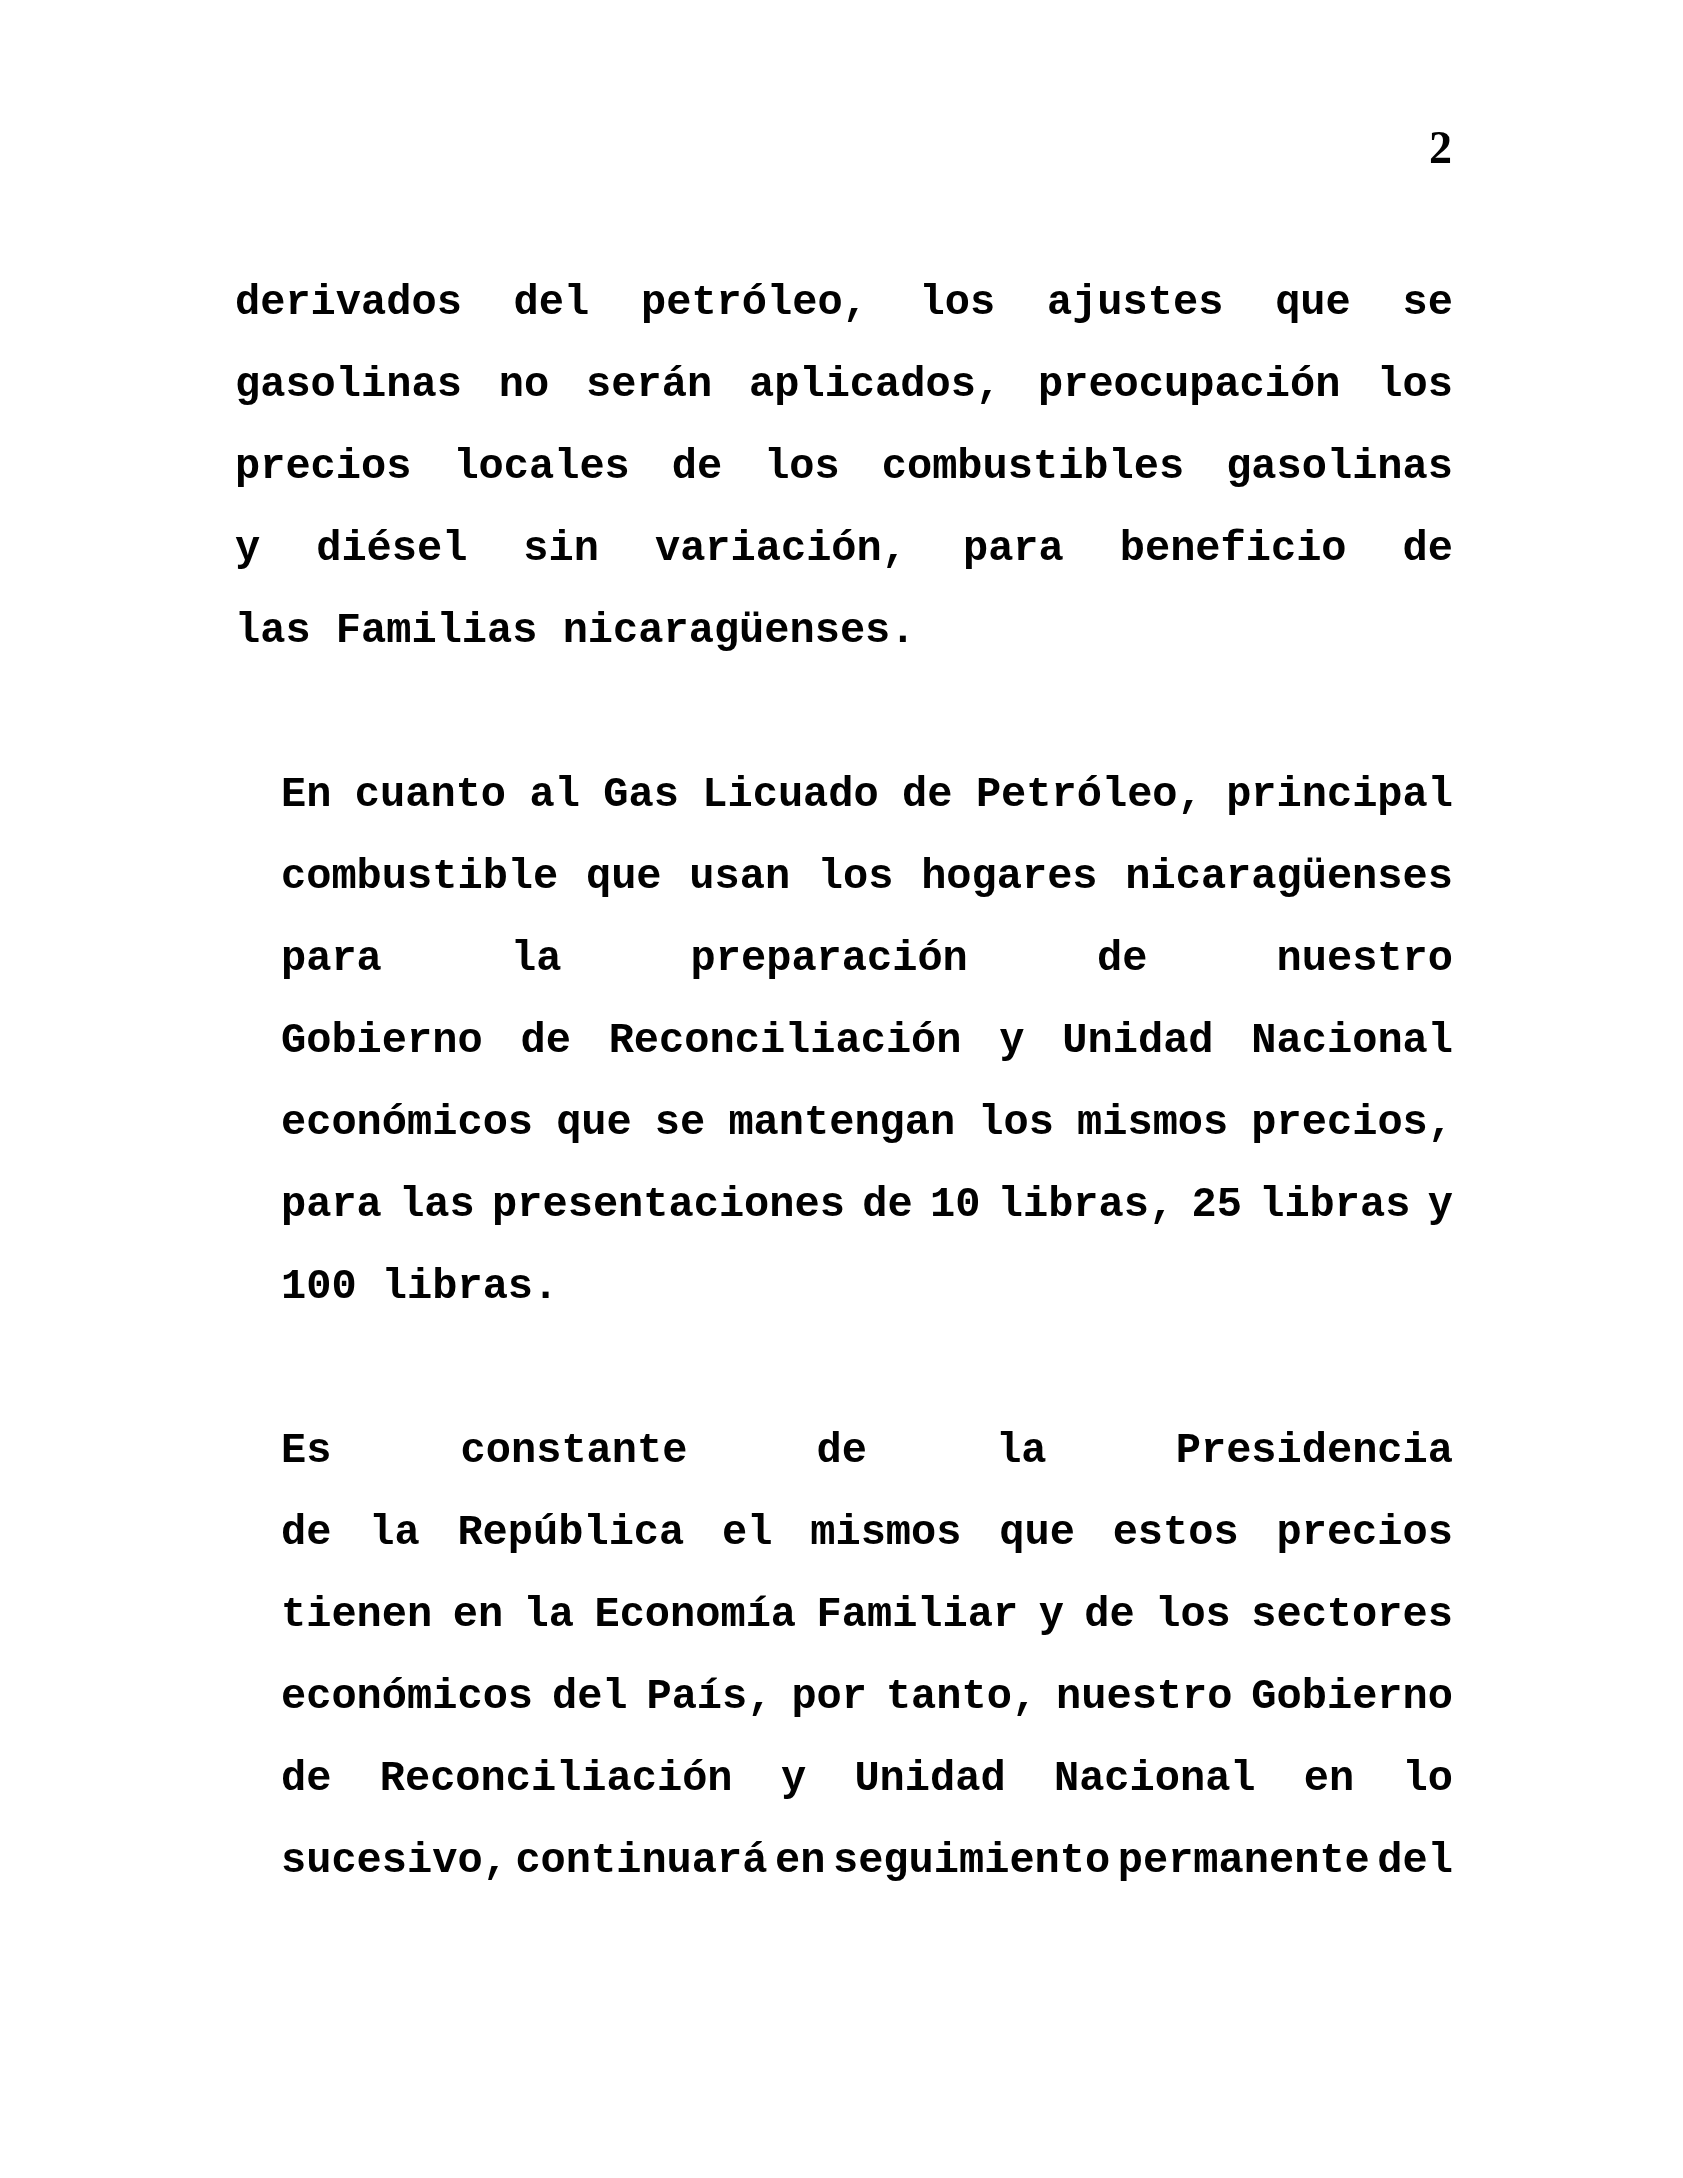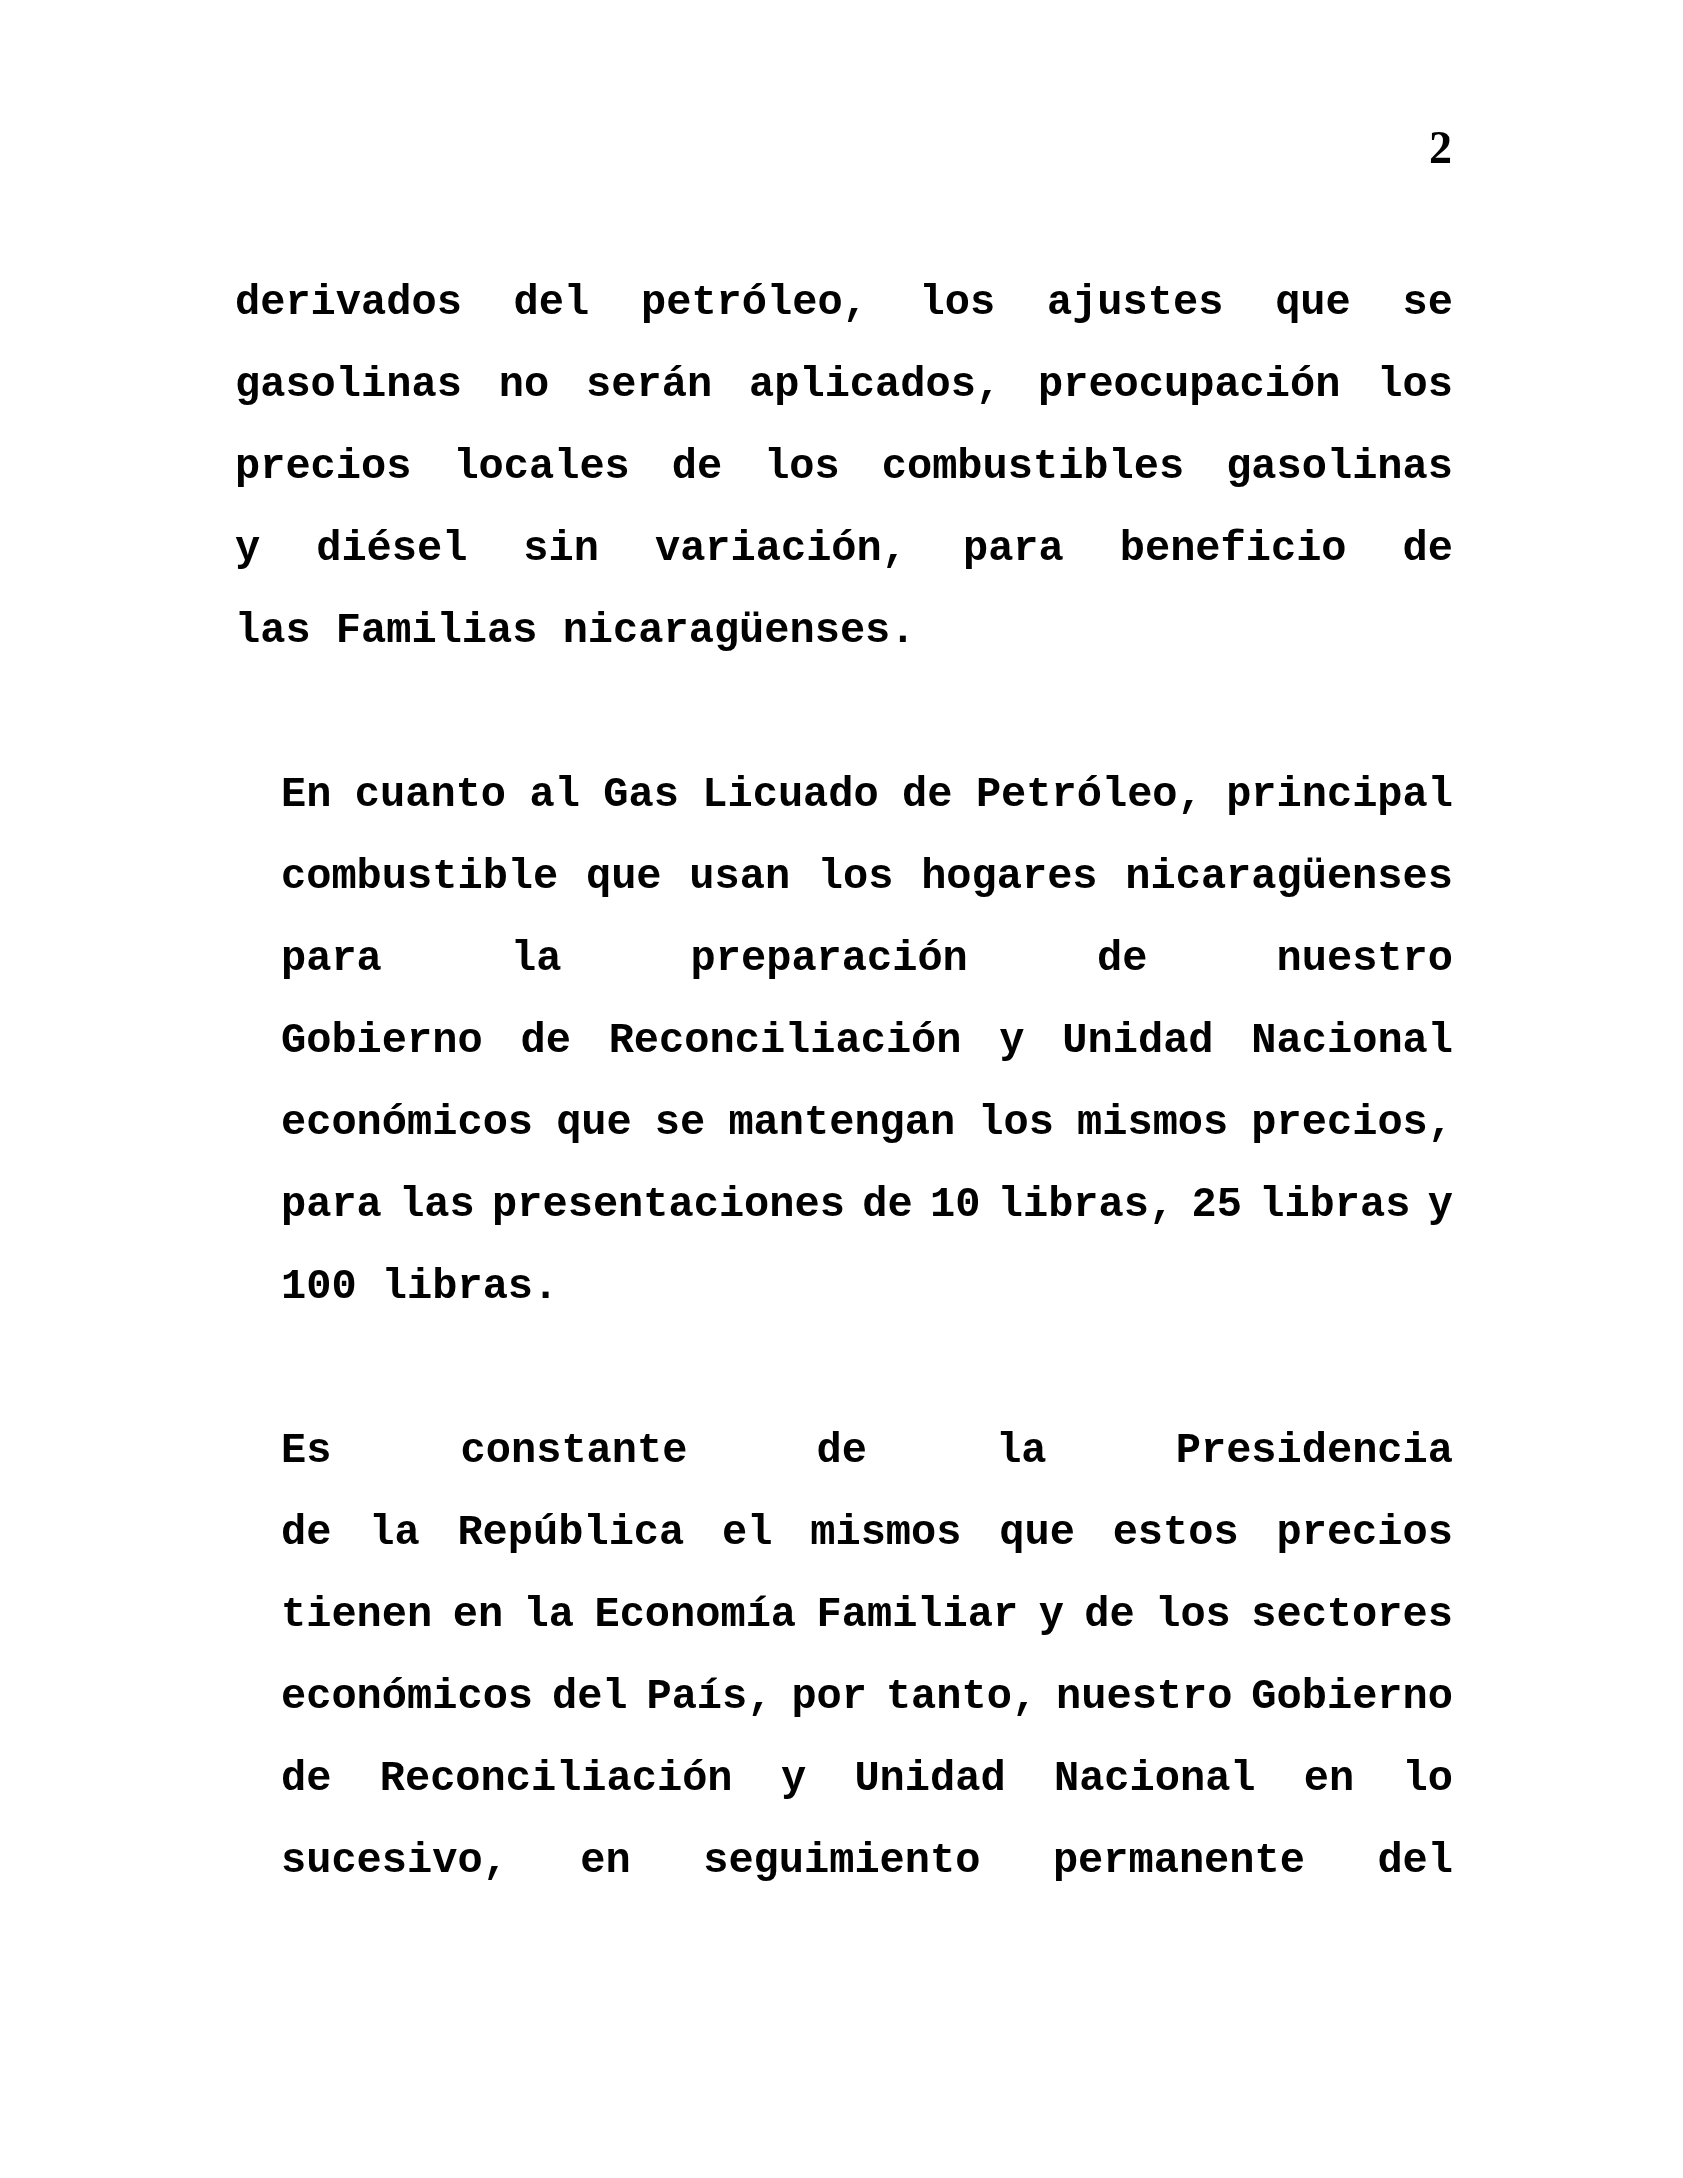--- a/index.html
+++ b/index.html
@@ -72,17 +72,17 @@
         <div class="line justified"><span>económicos</span><span>que</span><span>se</span><span>mantengan</span><span>los</span><span>mismos</span><span>precios,</span></div>
         <div class="line justified"><span>para</span><span>las</span><span>presentaciones</span><span>de</span><span>10</span><span>libras,</span><span>25</span><span>libras</span><span>y</span></div>
         <div class="line">100 libras.</div>
       </div>
       <div class="paragraph">
         <div class="line justified"><span>Es</span><span>constante</span><span>de</span><span>la</span><span>Presidencia</span></div>
         <div class="line justified"><span>de</span><span>la</span><span>República</span><span>el</span><span>mismos</span><span>que</span><span>estos</span><span>precios</span></div>
         <div class="line justified"><span>tienen</span><span>en</span><span>la</span><span>Economía</span><span>Familiar</span><span>y</span><span>de</span><span>los</span><span>sectores</span></div>
         <div class="line justified"><span>económicos</span><span>del</span><span>País,</span><span>por</span><span>tanto,</span><span>nuestro</span><span>Gobierno</span></div>
         <div class="line justified"><span>de</span><span>Reconciliación</span><span>y</span><span>Unidad</span><span>Nacional</span><span>en</span><span>lo</span></div>
-        <div class="line justified"><span>sucesivo,</span><span>en</span><span>seguimiento</span><span>permanente</span><span>del</span></div>
+        <div class="line justified"><span>sucesivo,</span><span>continuará</span><span>en</span><span>seguimiento</span><span>permanente</span><span>del</span></div>
       </div>
     </div>
 </div>
 
 
 </body></html>

